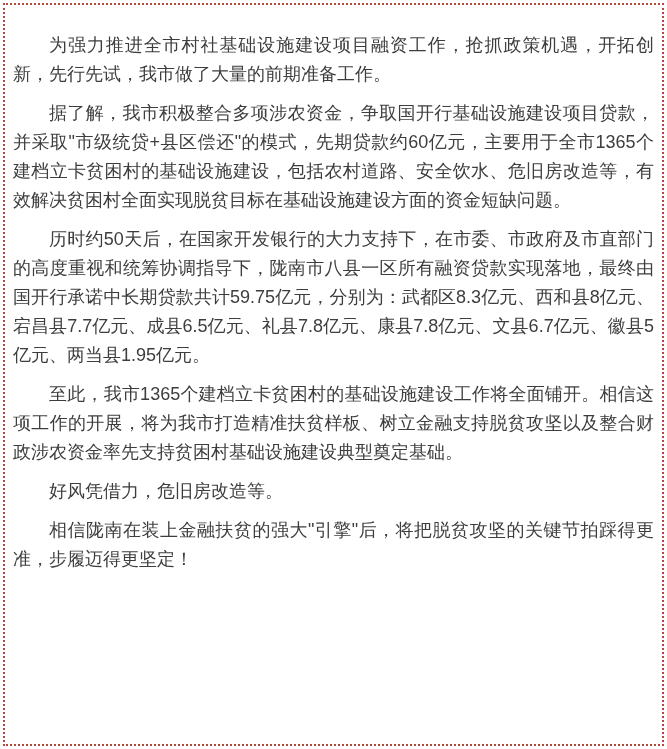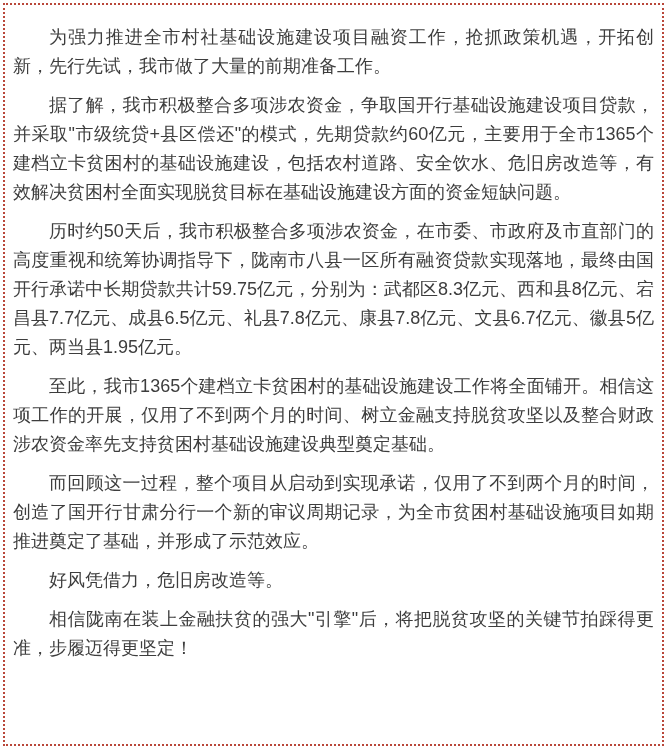--- a/index.html
+++ b/index.html
@@ -17,36 +17,35 @@
   .article-frame {
     position: absolute;
     inset: 3px;
     box-sizing: border-box;
     border: 2px dotted var(--border-color, #b9473a);
     background: var(--bg-color, #ffffff);
     padding: 18px 8px 13px 8px;
     overflow: hidden;
   }
   .para {
-    margin: 0 0 10px 0;
+    margin: 8px 0 10px 0;
     font-size: 18px;
     line-height: 29px;
     color: var(--text-color, #3d3d3d);
     text-indent: 2em;
     text-align: justify;
     word-break: break-all;
   }
   .para:last-child {
     margin-bottom: 0;
   }
 </style>
 </head>
 <body>
 
 <div class="article-frame">
   <p class="para">为强力推进全市村社基础设施建设项目融资工作，抢抓政策机遇，开拓创新，先行先试，我市做了大量的前期准备工作。</p>
   <p class="para">据了解，我市积极整合多项涉农资金，争取国开行基础设施建设项目贷款，并采取"市级统贷+县区偿还"的模式，先期贷款约60亿元，主要用于全市1365个建档立卡贫困村的基础设施建设，包括农村道路、安全饮水、危旧房改造等，有效解决贫困村全面实现脱贫目标在基础设施建设方面的资金短缺问题。</p>
-  <p class="para">历时约50天后，我市积极整合多项涉农资金，在市委、市政府及市直部门的高度重视和统筹协调指导下，陇南市八县一区所有融资贷款实现落地，最终由国开行承诺中长期贷款共计59.75亿元，分别为：武都区8.3亿元、西和县8亿元、宕昌县7.7亿元、成县6.5亿元、礼县7.8亿元、康县7.8亿元、文县6.7亿元、徽县5亿元、两当县1.95亿元。</p>
-  <p class="para">至此，我市1365个建档立卡贫困村的基础设施建设工作将全面铺开。相信这项工作的开展，仅用了不到两个月的时间、树立金融支持脱贫攻坚以及整合财政涉农资金率先支持贫困村基础设施建设典型奠定基础。</p>
-  <p class="para">而回顾这一过程，整个项目从启动到实现承诺，仅用了不到两个月的时间，创造了国开行甘肃分行一个新的审议周期记录，为全市贫困村基础设施项目如期推进奠定了基础，并形成了示范效应。</p>
+  <p class="para">历时约50天后，在国家开发银行的大力支持下，在市委、市政府及市直部门的高度重视和统筹协调指导下，陇南市八县一区所有融资贷款实现落地，最终由国开行承诺中长期贷款共计59.75亿元，分别为：武都区8.3亿元、西和县8亿元、宕昌县7.7亿元、成县6.5亿元、礼县7.8亿元、康县7.8亿元、文县6.7亿元、徽县5亿元、两当县1.95亿元。</p>
+  <p class="para">至此，我市1365个建档立卡贫困村的基础设施建设工作将全面铺开。相信这项工作的开展，将为我市打造精准扶贫样板、树立金融支持脱贫攻坚以及整合财政涉农资金率先支持贫困村基础设施建设典型奠定基础。</p>
   <p class="para">好风凭借力，危旧房改造等。</p>
   <p class="para">相信陇南在装上金融扶贫的强大"引擎"后，将把脱贫攻坚的关键节拍踩得更准，步履迈得更坚定！</p>
 </div>
 
 </body></html>

